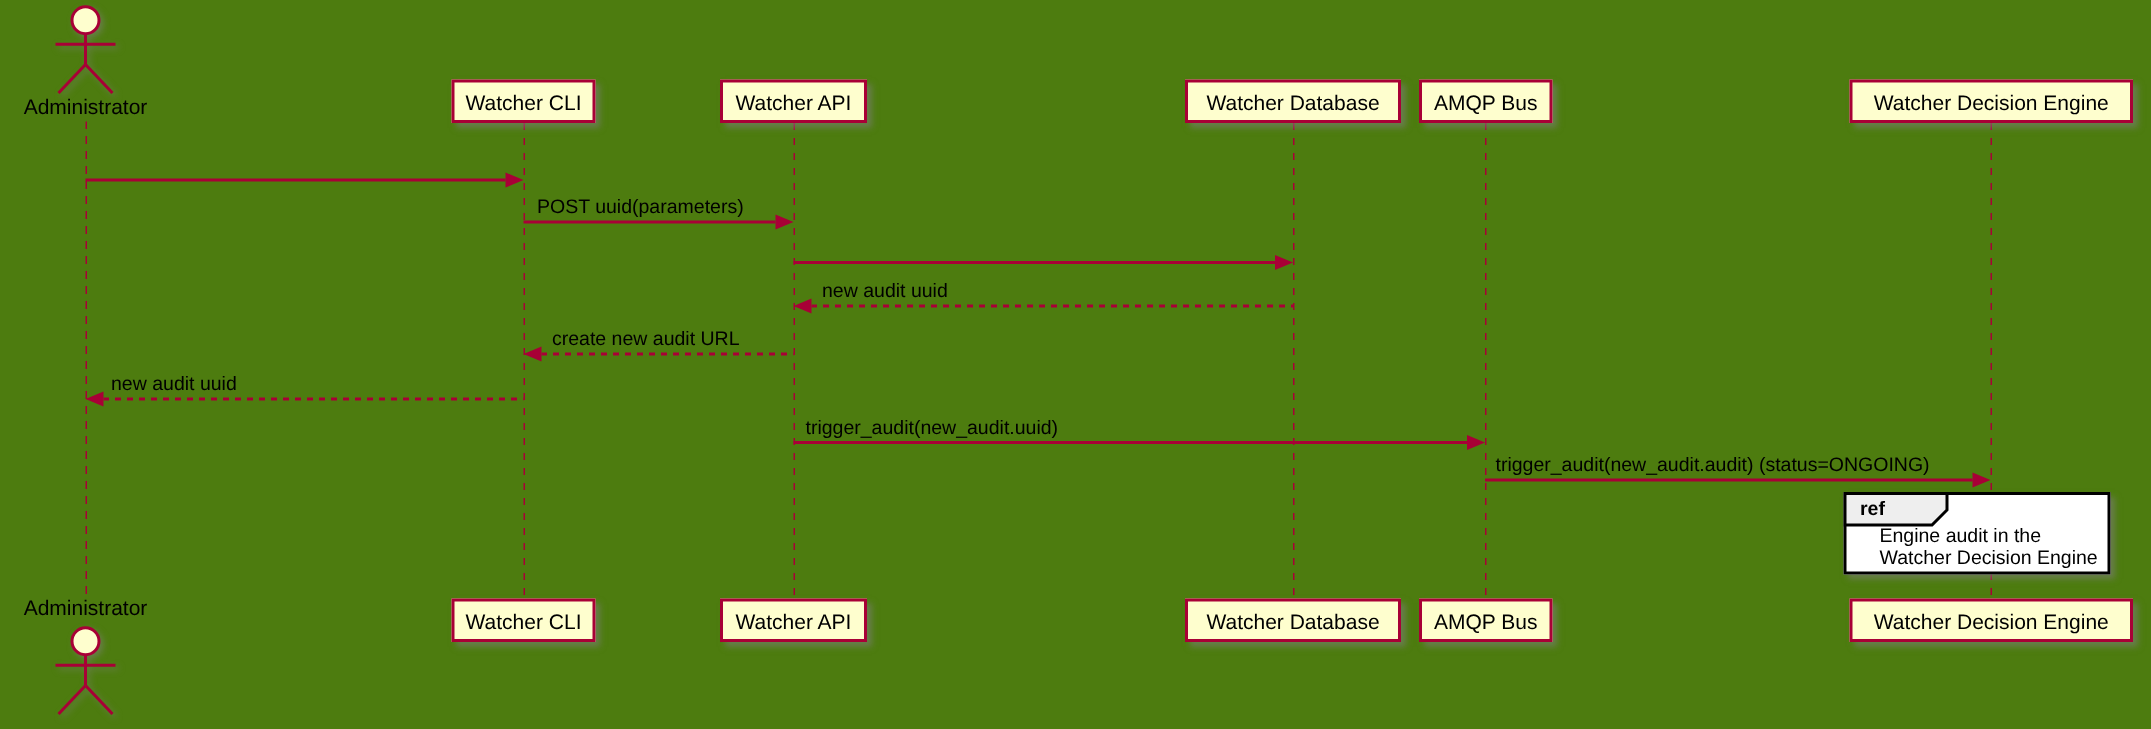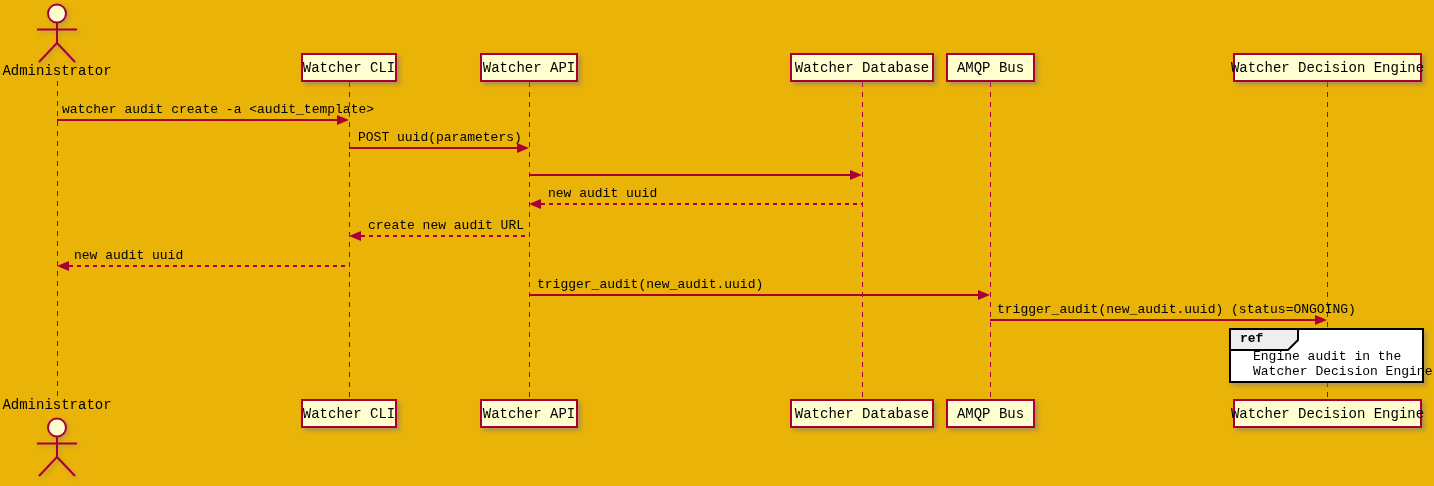--- a/index.html
+++ b/index.html
@@ -1,18 +1,18 @@
 <!DOCTYPE html>
 <html style="--participant-fill: #FEFECE; --participant-border: #A80036; --line-color: #A80036; --text-color: #000000; --ref-border: #000000; --ref-keyword-fill: #EEEEEE;"><head>
 <meta charset="utf-8">
 <style>
   html,body { margin:0; padding:0; background:#ffffff; }
   .canvas {
-    position:relative; width:1434px; height:486px; background:#eab308;
-    font-family:Liberation Mono, monospace; color:var(--text-color,#000);
+    position:relative; width:1434px; height:486px; background:#4d7c0f;
+    font-family:Liberation Sans, sans-serif; color:var(--text-color,#000);
     overflow:hidden;
   }
   .pbox {
     position:absolute; height:29px; box-sizing:border-box;
     background:var(--participant-fill,#FEFECE);
     border:2px solid var(--participant-border,#A80036);
     display:flex; align-items:center; justify-content:center;
     font-size:14px; white-space:nowrap;
     box-shadow:3px 3px 4px rgba(125,125,125,.55);
   }
@@ -25,21 +25,21 @@
   .actor-svg line { stroke:var(--participant-border,#A80036); stroke-width:2; fill:none; }
   .actor-head { fill:var(--participant-fill,#FEFECE); stroke:var(--participant-border,#A80036); stroke-width:2; }
   .msg-label { position:absolute; font-size:13px; white-space:nowrap; }
   .msg-line { position:absolute; height:1.5px; }
   .msg-line.solid { background:var(--line-color,#A80036); }
   .msg-line.dashed { background:repeating-linear-gradient(to right, var(--line-color,#A80036) 0 4px, transparent 4px 8px); }
   .arr { position:absolute; width:0; height:0; border-top:5px solid transparent; border-bottom:5px solid transparent; }
   .arr.r { border-left:12px solid var(--line-color,#A80036); }
   .arr.l { border-right:12px solid var(--line-color,#A80036); }
   .ref-box {
-    position:absolute; left:1229px; top:328px; width:195px; height:55px; box-sizing:border-box;
+    position:absolute; left:1229px; top:328px; width:178px; height:55px; box-sizing:border-box;
     background:#ffffff; border:2px solid var(--ref-border,#000);
     box-shadow:3px 3px 4px rgba(125,125,125,.55);
     padding-left:19px;
   }
   .ref-tab { position:absolute; left:-2px; top:-2px; }
   .ref-tab polygon { fill:var(--ref-keyword-fill,#EEEEEE); stroke:var(--ref-border,#000); stroke-width:2; }
   .ref-keyword { position:absolute; left:9px; top:1px; font-weight:bold; font-size:13px; }
   .ref-line { position:absolute; left:22px; font-size:13px; white-space:nowrap; }
 </style>
 </head>
@@ -77,21 +77,20 @@
   <div class="pbox" style="left:790px; top:53px; width:144px">Watcher Database</div>
   <div class="pbox" style="left:946px; top:53px; width:89px">AMQP Bus</div>
   <div class="pbox" style="left:1233px; top:53px; width:189px">Watcher Decision Engine</div>
 
   <div class="pbox" style="left:301px; top:399px; width:96px">Watcher CLI</div>
   <div class="pbox" style="left:480px; top:399px; width:98px">Watcher API</div>
   <div class="pbox" style="left:790px; top:399px; width:144px">Watcher Database</div>
   <div class="pbox" style="left:946px; top:399px; width:89px">AMQP Bus</div>
   <div class="pbox" style="left:1233px; top:399px; width:189px">Watcher Decision Engine</div>
 
-  <div class="msg-label" style="left:62px; top:102px">watcher audit create -a &lt;audit_template&gt;</div>
   <div class="msg-line solid" style="left:57px; top:119px; width:280px"></div>
   <div class="arr r" style="left:337px; top:115px"></div>
 
   <div class="msg-label" style="left:358px; top:130px">POST uuid(parameters)</div>
   <div class="msg-line solid" style="left:349px; top:147px; width:168px"></div>
   <div class="arr r" style="left:517px; top:143px"></div>
 
   <div class="msg-line solid" style="left:529px; top:174px; width:321px"></div>
   <div class="arr r" style="left:850px; top:170px"></div>
 
@@ -104,21 +103,21 @@
   <div class="msg-line dashed" style="left:361px; top:235px; width:168px"></div>
 
   <div class="msg-label" style="left:74px; top:248px">new audit uuid</div>
   <div class="arr l" style="left:57px; top:261px"></div>
   <div class="msg-line dashed" style="left:69px; top:265px; width:280px"></div>
 
   <div class="msg-label" style="left:537px; top:277px">trigger_audit(new_audit.uuid)</div>
   <div class="msg-line solid" style="left:529px; top:294px; width:449px"></div>
   <div class="arr r" style="left:978px; top:290px"></div>
 
-  <div class="msg-label" style="left:997px; top:302px">trigger_audit(new_audit.uuid) (status=ONGOING)</div>
+  <div class="msg-label" style="left:997px; top:302px">trigger_audit(new_audit.audit) (status=ONGOING)</div>
   <div class="msg-line solid" style="left:990px; top:319px; width:325px"></div>
   <div class="arr r" style="left:1315px; top:315px"></div>
 
   <div class="ref-box">
     <svg class="ref-tab" width="74" height="24" viewBox="0 0 74 24">
       <polygon points="1,1 69,1 69,12 59,22 1,22"></polygon>
     </svg>
     <div class="ref-keyword">ref</div>
     <div class="ref-line" style="top:19px">Engine audit in the</div>
     <div class="ref-line" style="top:34px">Watcher Decision Engine</div>

